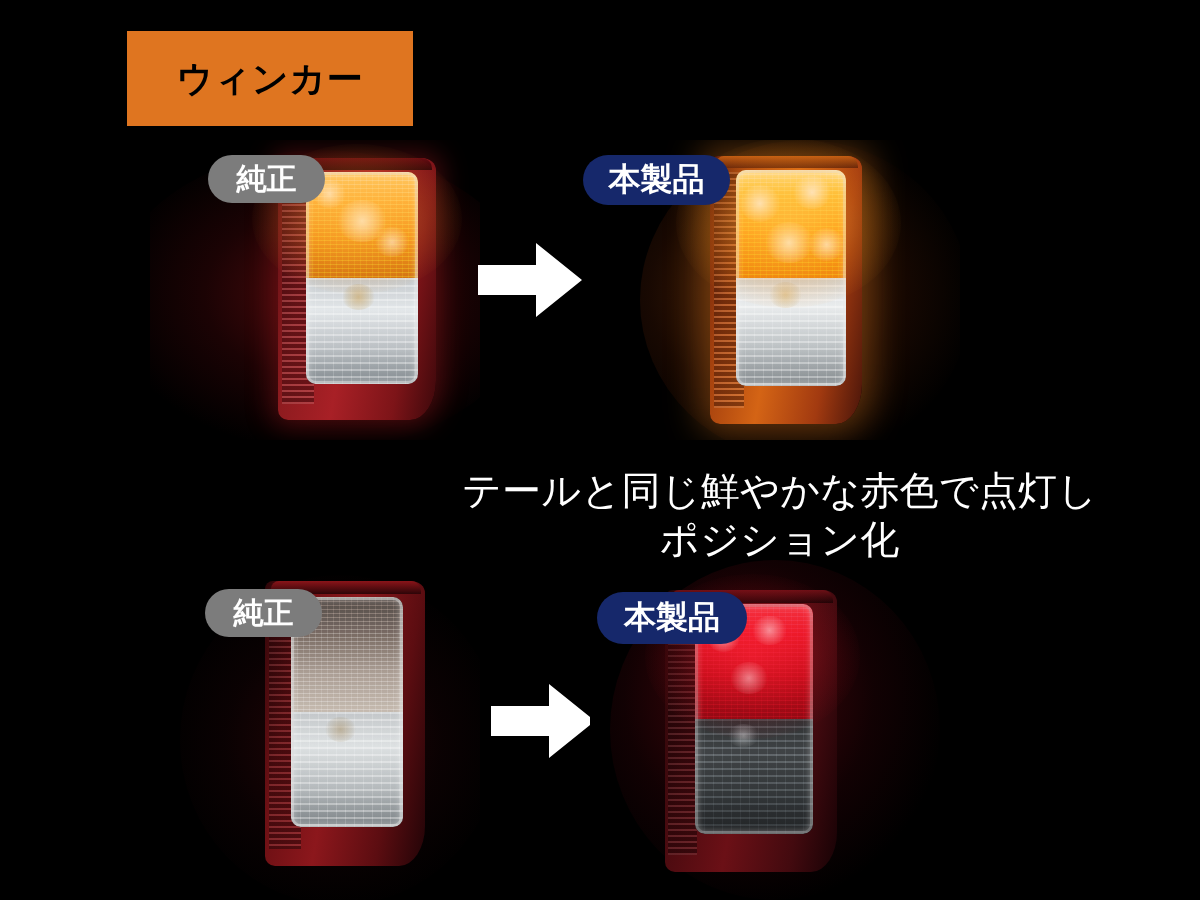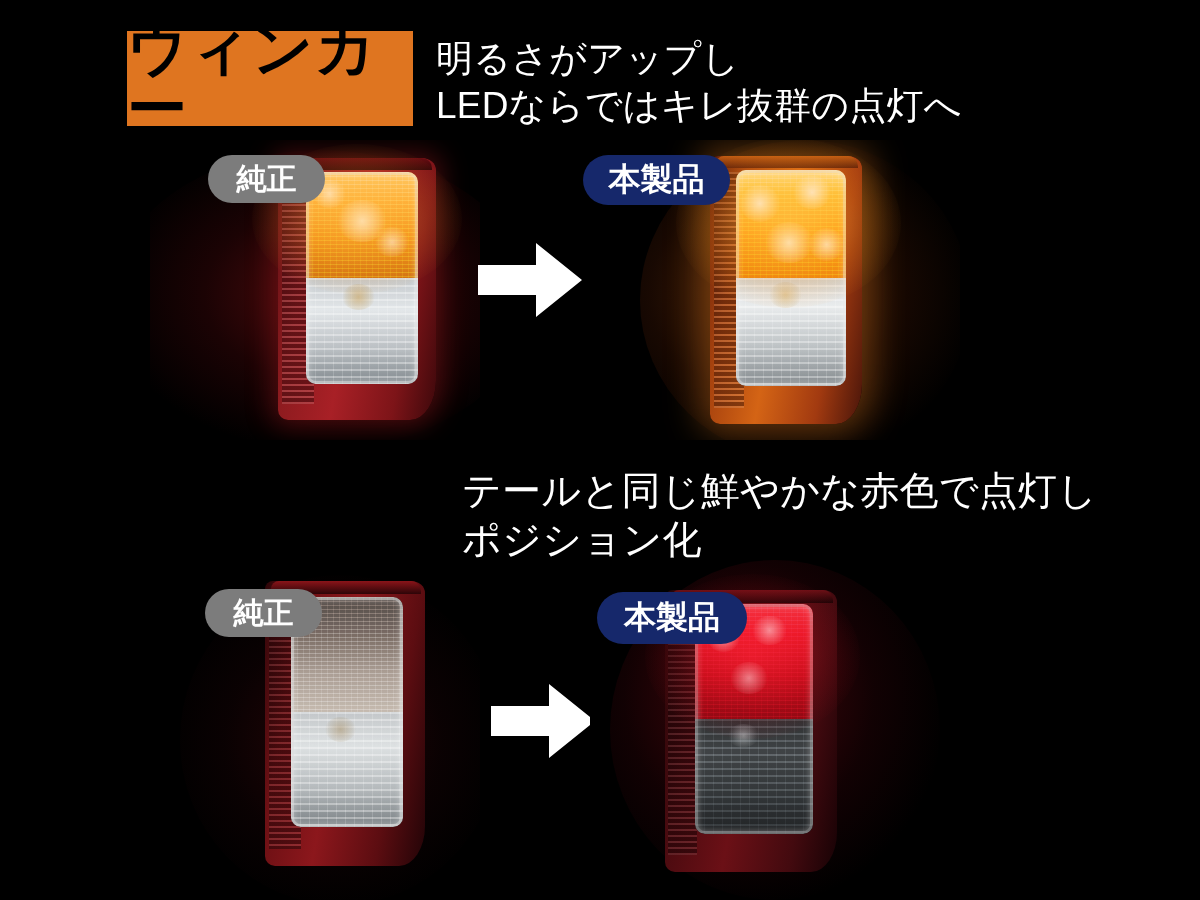--- a/index.html
+++ b/index.html
@@ -25,33 +25,33 @@
     color: #000000;
     display: flex;
     align-items: center;
     justify-content: center;
     font-weight: 700;
     letter-spacing: 0.02em;
     box-sizing: border-box;
   }
   .cat-badge span { display: block; line-height: 1; }
 
-  #badge-winker { left: 127px; top: 31px; width: 286px; height: 95px; font-size: 60px; }
+  #badge-winker { left: 127px; top: 31px; width: 286px; height: 95px; font-size: 36px; }
   #badge-small  { left: 48px;  top: 458px; width: 387px; height: 95px; font-size: 52px; }
 
   .desc {
     position: absolute;
     color: #ffffff;
     font-weight: 500;
     line-height: 1.26;
     white-space: pre-line;
     letter-spacing: 0.005em;
   }
   #desc-winker { left: 436px; top: 36px;  font-size: 37px; }
-  #desc-small  { left: 462px; top: 466px; font-size: 39px; }
+  #desc-small  { left: 462px; top: 466px; font-size: 39px; text-align: center; }
 
   
   .photo {
     position: absolute;
     overflow: hidden;
     background: #000;
   }
   #photo-oem-winker  { left: 150px; top: 140px; width: 330px; height: 300px; }
   #photo-prod-winker { left: 600px; top: 140px; width: 360px; height: 300px; }
   #photo-oem-small   { left: 140px; top: 565px; width: 340px; height: 335px; }
@@ -151,22 +151,20 @@
 </style>
 </head>
 <body>
 
 <div id="stage">
 
   <div id="badge-winker" class="cat-badge">
     <span>ウィンカー</span>
   </div>
 
-  <div id="desc-winker" class="desc">明るさがアップし
-LEDならではキレ抜群の点灯へ</div>
 
   <div id="photo-oem-winker" class="photo">
 
     <div class="glow" style="left:-40px; top:10px; width:420px; height:300px;
                 background: radial-gradient(ellipse at 52% 48%, rgba(150,20,24,0.55) 0%, rgba(90,10,14,0.30) 40%, rgba(0,0,0,0) 72%);"></div>
 
     <div class="lamp" style="left:128px; top:18px; width:158px; height:262px;">
 
       <div class="lamp-body" style="background: linear-gradient(100deg,#5d0f13 0%,#8e1b1f 22%,#a82026 48%,#7d1418 78%,#3d080b 100%);
                   box-shadow: 0 0 26px 6px rgba(150,25,28,0.45);"></div>

